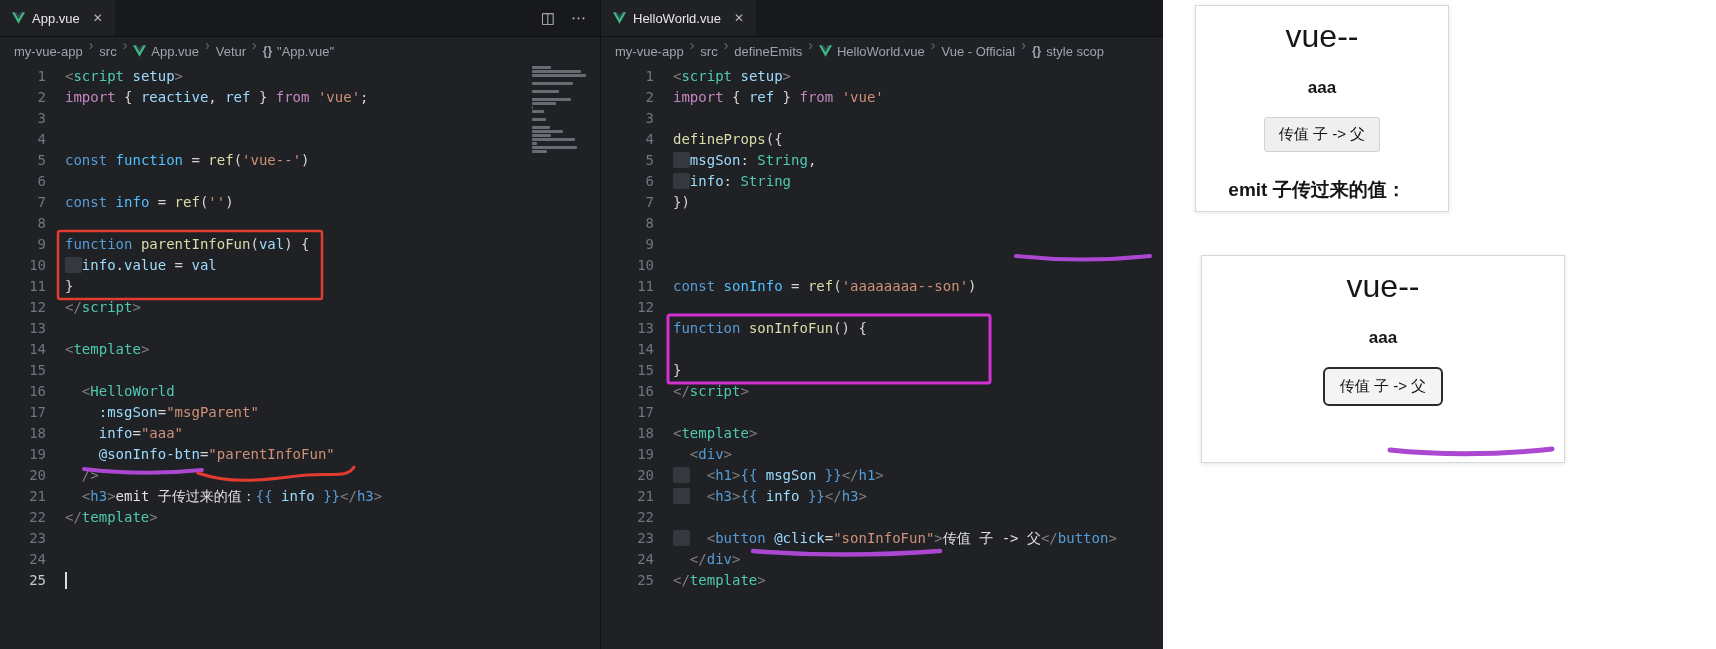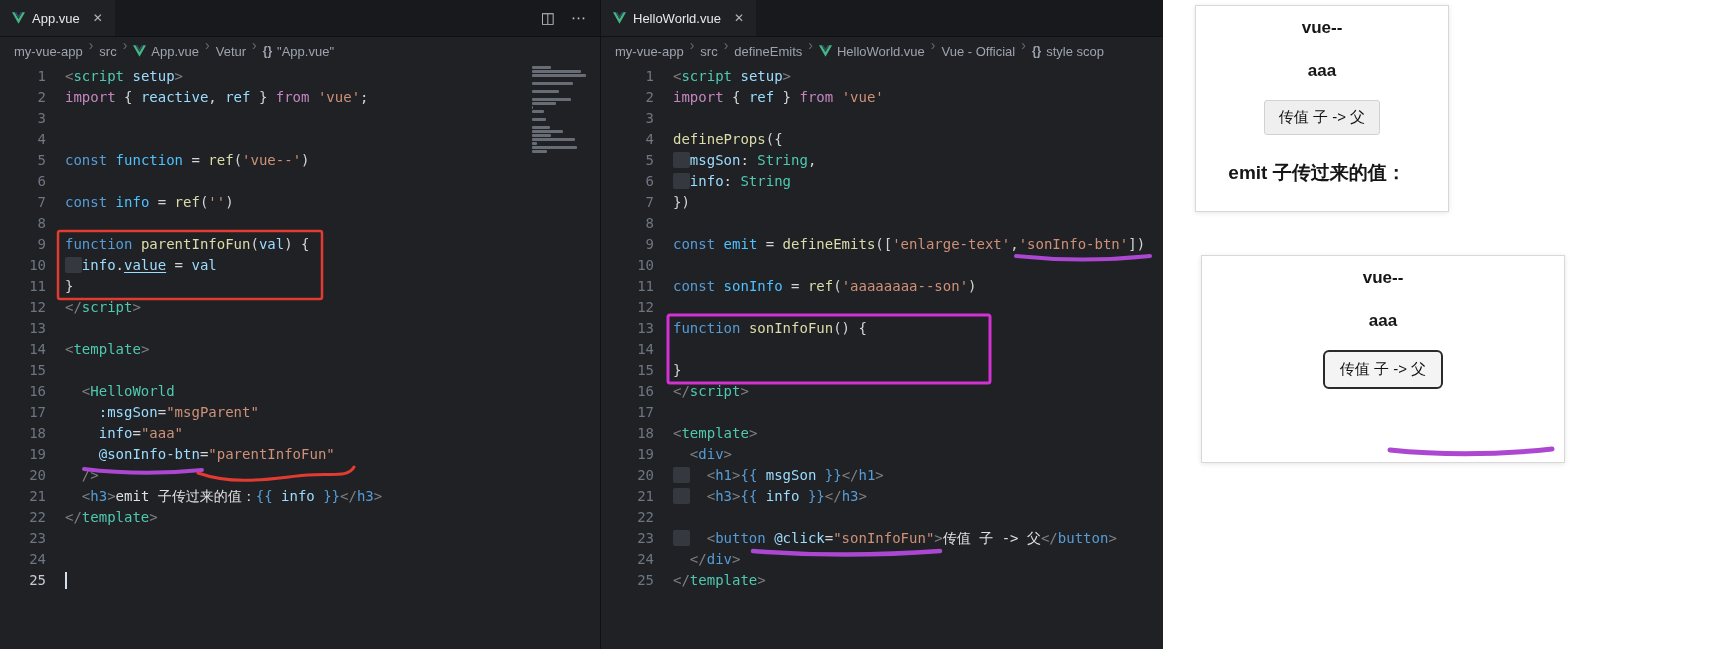--- a/index.html
+++ b/index.html
@@ -42,33 +42,33 @@
   .tk-var{color:var(--variable,#9cdcfe)}
   .tk-dv{color:var(--const-name,#4fc1ff)}
   .tk-fn{color:var(--function,#dcdcaa)}
   .tk-str{color:var(--string,#ce9178)}
   .tk-typ{color:var(--type,#4ec9b0)}
   .tk-tg{color:var(--tag-block,#4ec9b0)}
   .tk-tb{color:var(--tag-html,#569cd6)}
   .tk-at{color:var(--attr,#9cdcfe)}
   .tk-tx{color:var(--text,#e0e0e0)}
   .tk-ib{color:var(--interp,#569cd6)}
-  .tk-vu{color:var(--variable,#9cdcfe);text-decoration:underline;text-underline-offset:2px;}
+  .tk-vu{color:var(--variable,#9cdcfe);text-underline-offset:2px;}
   .tk-ind{background:rgba(130,140,155,.22);border-radius:2px;}
   .cursor{display:inline-block;width:2px;height:17px;background:#d8dee7;position:relative;top:2px;}
 
   .minimap{position:absolute;top:66px;right:10px;width:58px;display:flex;flex-direction:column;gap:1px;cursor:pointer;}
   .mmline{height:3px;border-radius:1px;}
 
   
   .browser{position:absolute;left:1163px;top:0;width:553px;height:649px;background:#ffffff;color:#161616;}
   .card{position:absolute;background:#fff;border:1px solid #d8d8d8;box-shadow:0 1px 5px rgba(0,0,0,.10);text-align:center;}
   #card1{left:32px;top:5px;width:252px;height:205px;}
   #card2{left:38px;top:255px;width:362px;height:206px;}
-  .card-title{font-size:17px;line-height:1.15;font-weight:bold;margin:12px 0 0 0;}
+  .card-title{font-size:32px;line-height:1.15;font-weight:normal;margin:12px 0 0 0;}
   .card-sub{font-size:17px;font-weight:bold;margin:23px 0 0 0;}
   .card-btn{margin-top:19px;font-size:15px;padding:7px 14px;background:#efefef;border:1px solid #d2d2d2;
             border-radius:3px;color:#111;font-family:inherit;cursor:pointer;}
   #card2 .card-btn{border:2px solid #2a2a2a;border-radius:6px;background:#f4f4f4;padding:8px 15px;}
   .card-emit{font-size:19px;font-weight:bold;margin-top:25px;}
   .emit-value{margin-left:10px;}
 
   .annotations{position:absolute;left:0;top:0;pointer-events:none;z-index:40;}
 </style>
 </head>
@@ -324,21 +324,20 @@
         <div class="cline">
           <span class="ln">7</span>
           <span class="ctext"><span class="tk-pl">})</span></span>
         </div>
         <div class="cline">
           <span class="ln">8</span>
           <span class="ctext"></span>
         </div>
         <div class="cline">
           <span class="ln">9</span>
-          <span class="ctext"><span class="tk-kb">const</span><span class="tk-pl"> </span><span class="tk-dv">emit</span><span class="tk-pl"> = </span><span class="tk-fn">defineEmits</span><span class="tk-pl">([</span><span class="tk-str">'enlarge-text'</span><span class="tk-pl">,</span><span class="tk-str">'sonInfo-btn'</span><span class="tk-pl">])</span></span>
         </div>
         <div class="cline">
           <span class="ln">10</span>
           <span class="ctext"></span>
         </div>
         <div class="cline">
           <span class="ln">11</span>
           <span class="ctext"><span class="tk-kb">const</span><span class="tk-pl"> </span><span class="tk-dv">sonInfo</span><span class="tk-pl"> = </span><span class="tk-fn">ref</span><span class="tk-pl">(</span><span class="tk-str">'aaaaaaaa--son'</span><span class="tk-pl">)</span></span>
         </div>
         <div class="cline">

